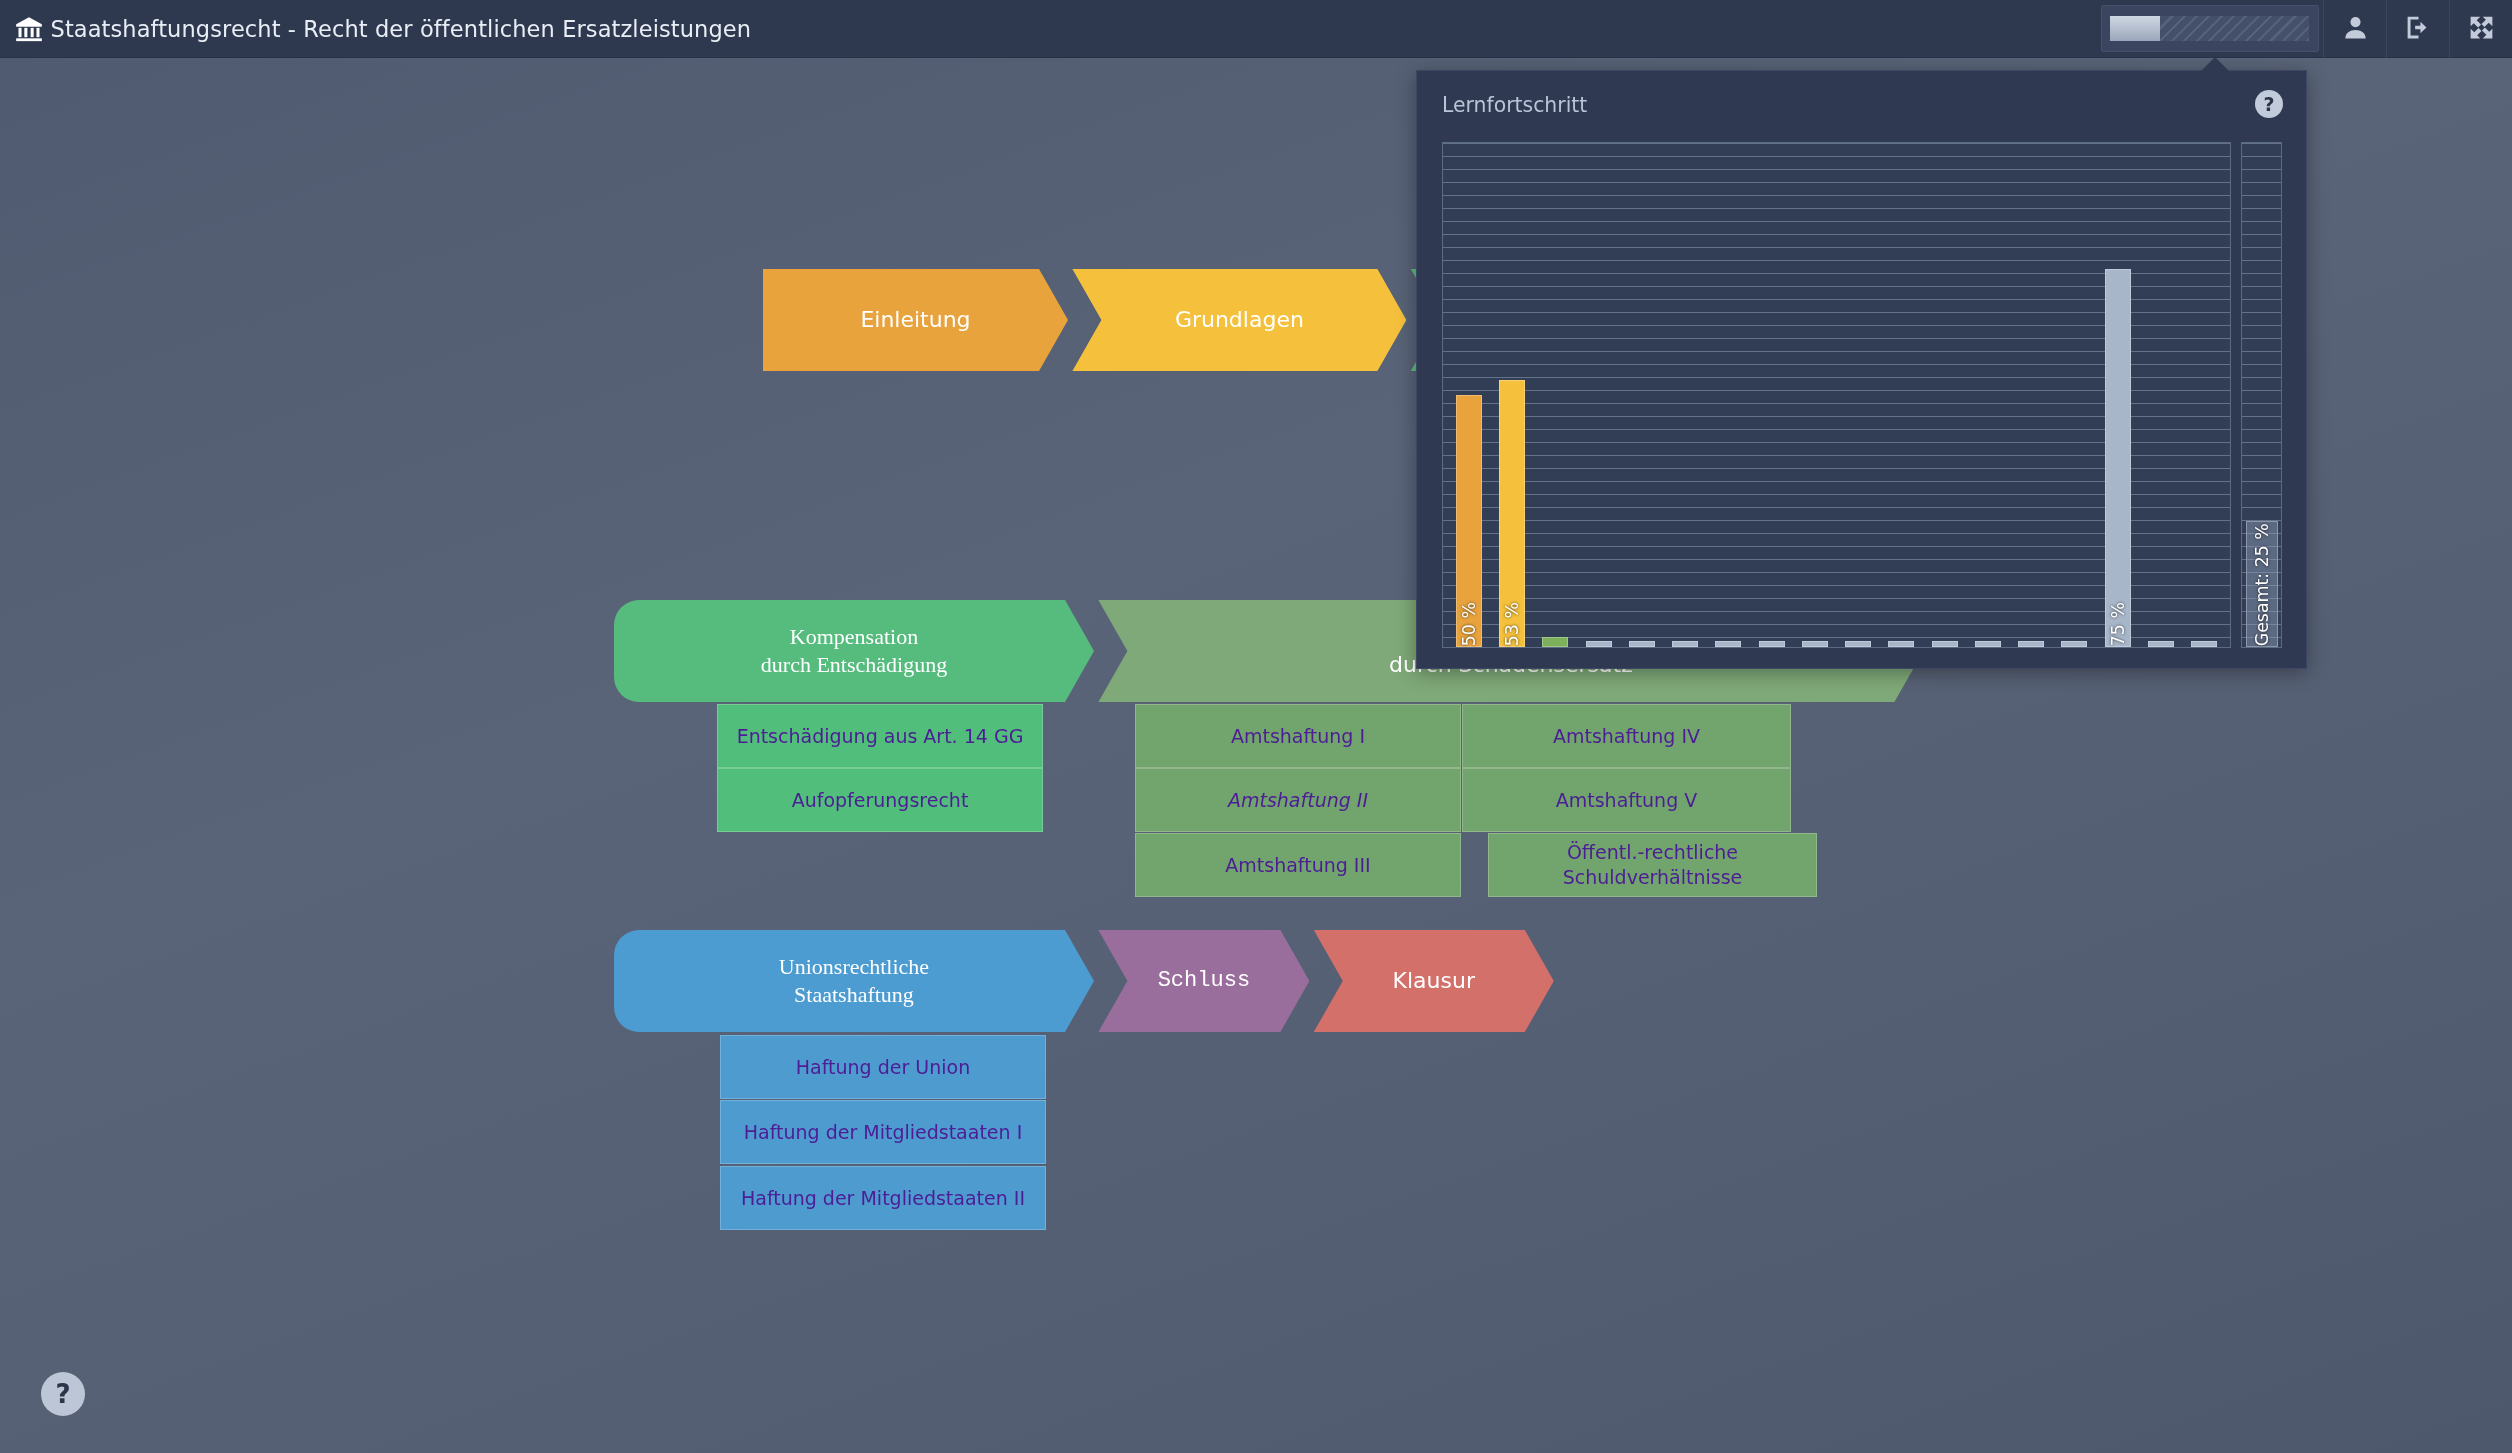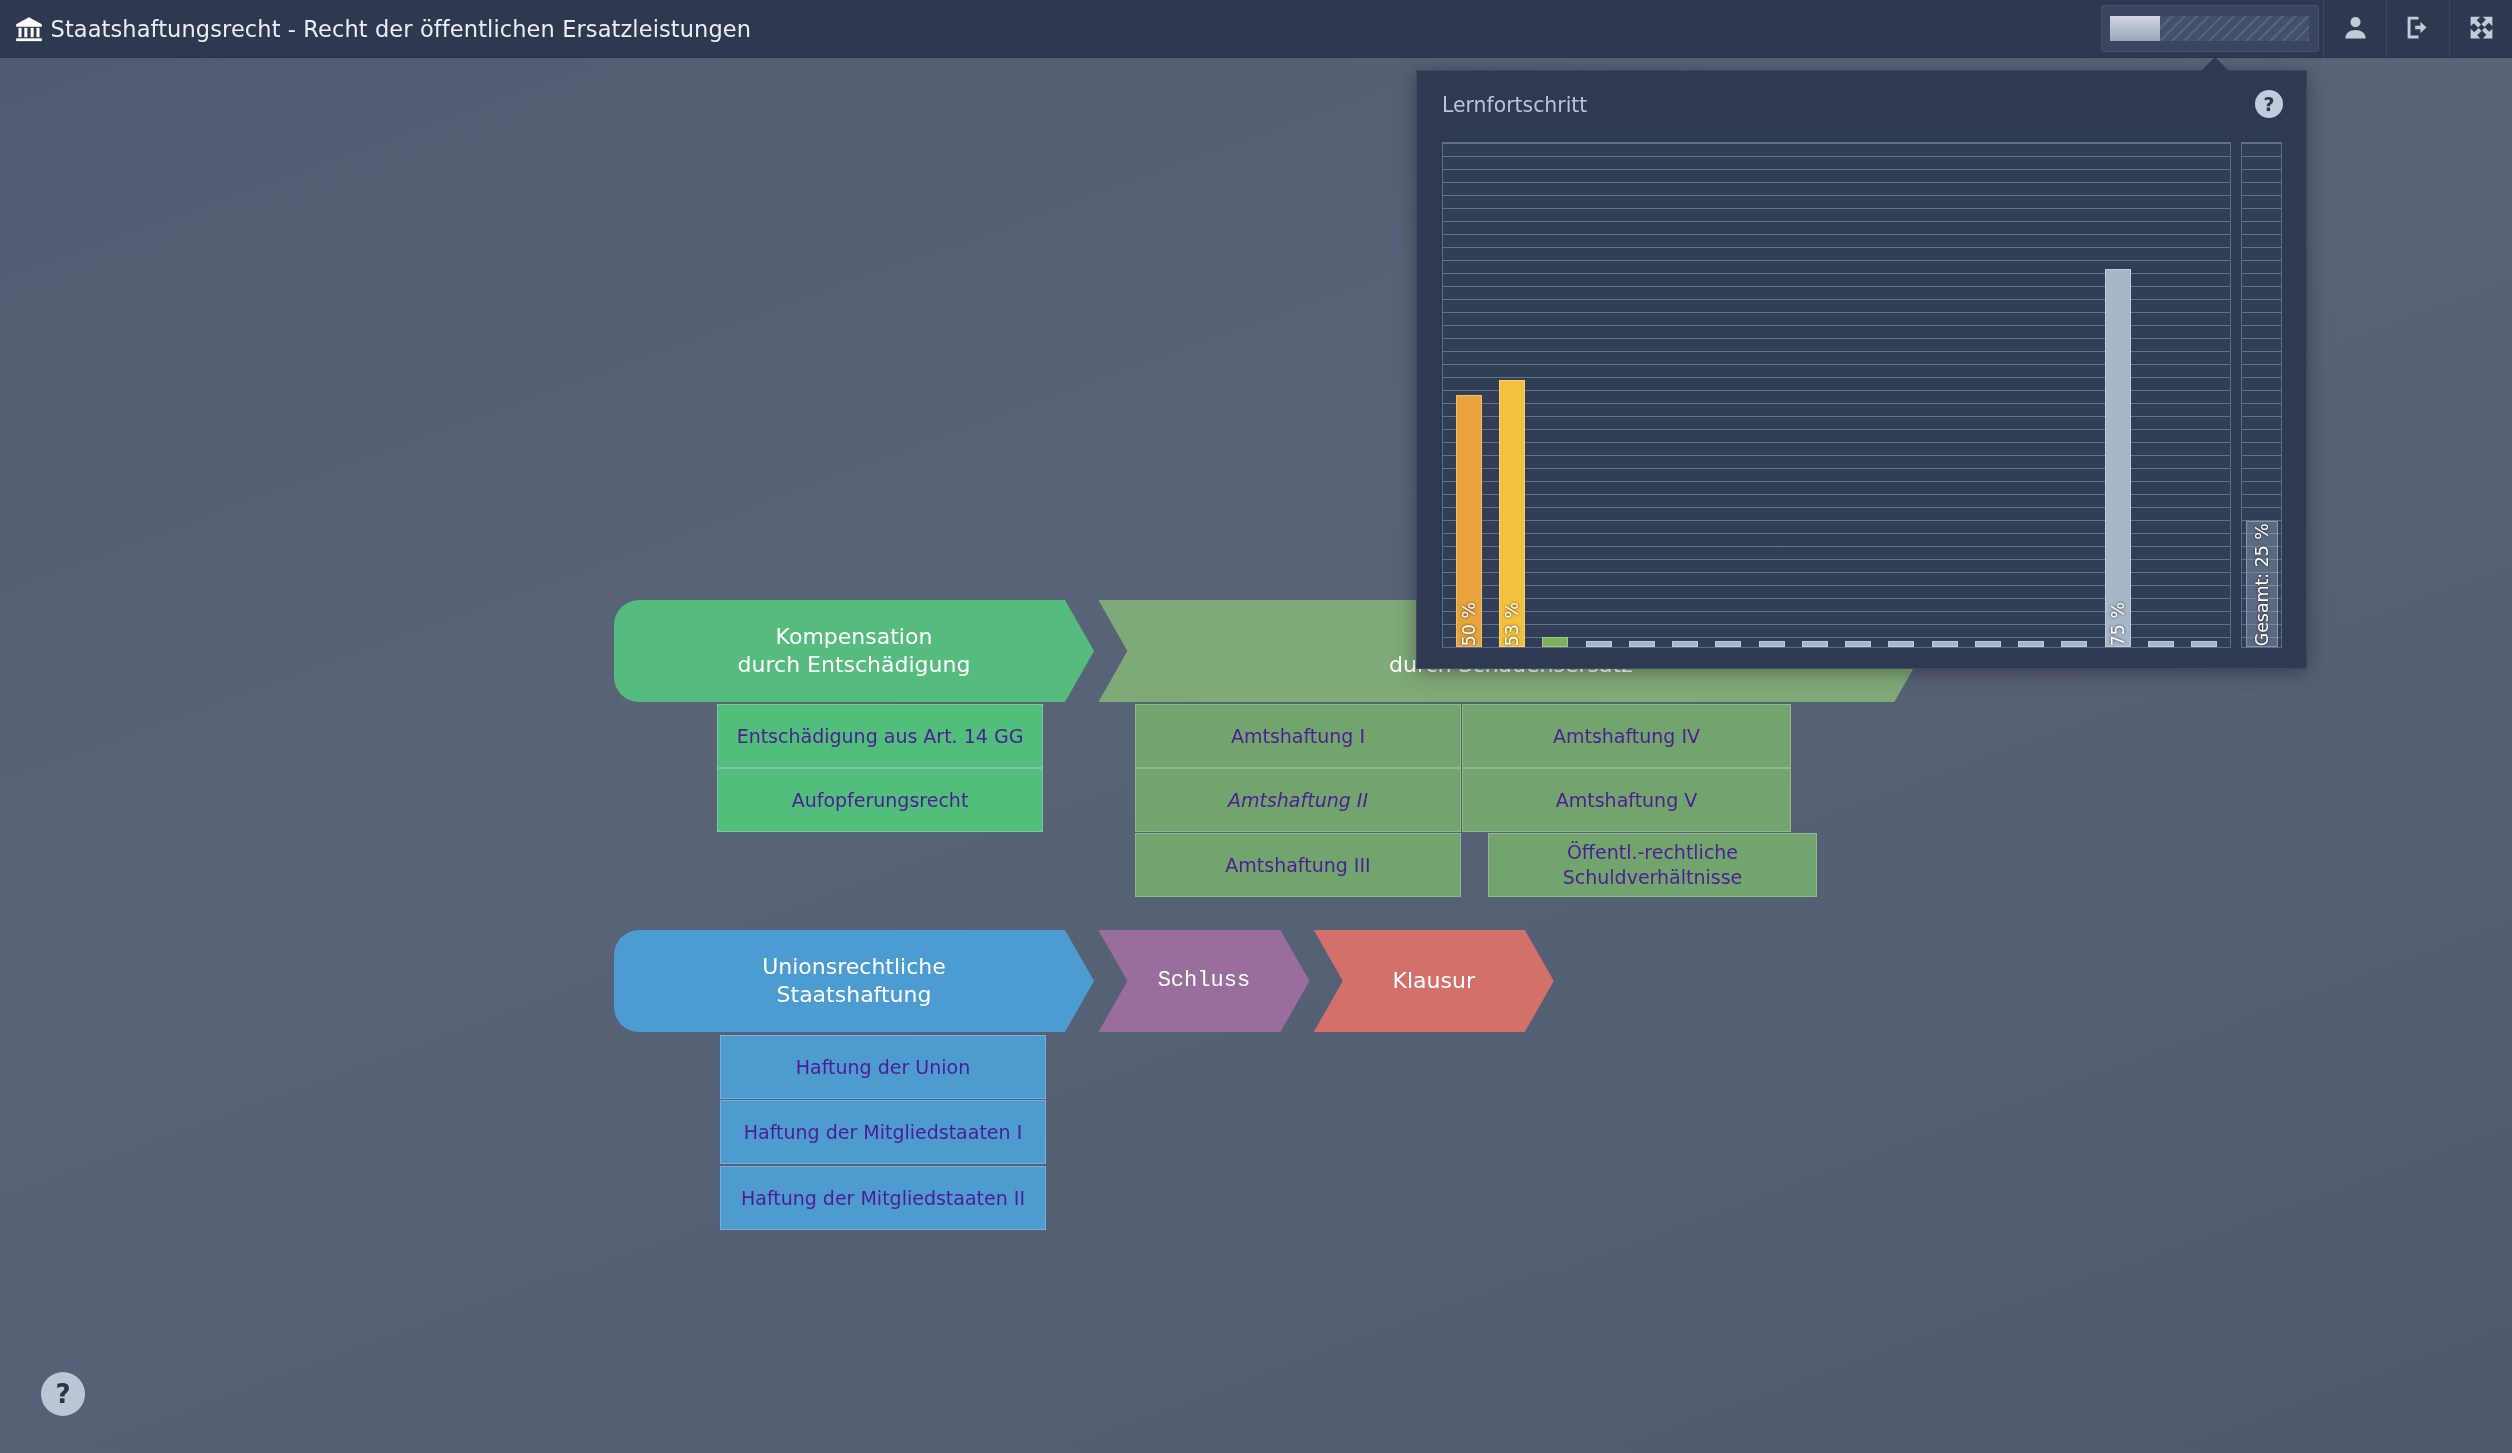--- a/index.html
+++ b/index.html
@@ -63,21 +63,21 @@
     position: relative; height: 102px;
     display: flex; align-items: center; justify-content: center;
     color: #ffffff; font-size: 22px; line-height: 1.28; text-align: center;
     margin-right: 4.4px;
     clip-path: polygon(0 0, calc(100% - 29px) 0, 100% 50%, calc(100% - 29px) 100%, 0 100%, 29px 50%);
     padding: 0 22px;
   }
   .chev.start { clip-path: polygon(0 0, calc(100% - 29px) 0, 100% 50%, calc(100% - 29px) 100%, 0 100%); }
   .chev.rounded-start {
     clip-path: polygon(0 0, calc(100% - 29px) 0, 100% 50%, calc(100% - 29px) 100%, 0 100%);
-    border-top-left-radius: 25px; border-bottom-left-radius: 25px;
+    border-top-left-radius: 25px; border-bottom-left-radius: 25px; font-family: Liberation Serif, serif;
   }
 
   .subbox {
     position: absolute;
     display: flex; align-items: center; justify-content: center;
     color: #4c1d95; font-size: 19px; line-height: 1.3; text-align: center;
     border: 0.7px solid rgba(255,255,255,.22);
     padding: 2.9px 7.3px;
   }
 
@@ -211,20 +211,29 @@
           <path d="M21 3 v8 l-3-3 l-3.6 3.6 l-2.4-2.4 l3.6-3.6 l-2.6-2.6 Z"></path>
           <path d="M3 21 v-8 l3 3 l3.6-3.6 l2.4 2.4 l-3.6 3.6 l2.6 2.6 Z"></path>
         </svg>
       </span>
     </div>
   </div>
 </div>
 
 <div id="diagram">
 
+  <div class="chev-row" style="left:763px; top:211px;">
+    <div class="chev start" style="width:305px;background:#E8A33D;">
+      <span>Einleitung</span>
+    </div>
+    <div class="chev" style="width:334px;background:#F5C13C;">
+      <span>Grundlagen</span>
+    </div>
+    <div class="chev" style="width:109px;background:#5DBE7D;"></div>
+  </div>
 
   <div class="chev-row" style="left:614px; top:542px;">
     <div class="chev rounded-start" style="width:480px;background:#56BC7E;">
       <span style="white-space:pre-line">Kompensation
 durch Entschädigung</span>
     </div>
     <div class="chev" style="width:825px;background:#7FA978;">
       <span style="white-space:pre-line">Kompensation
 durch Schadensersatz</span>
     </div>

